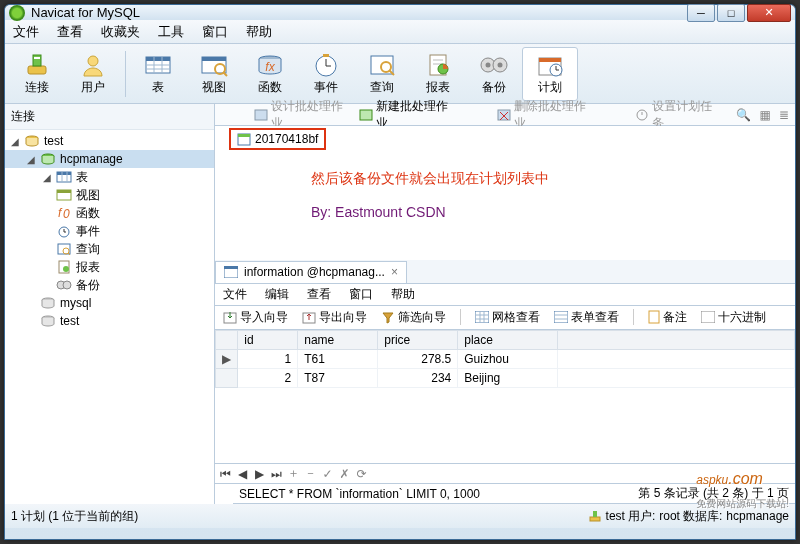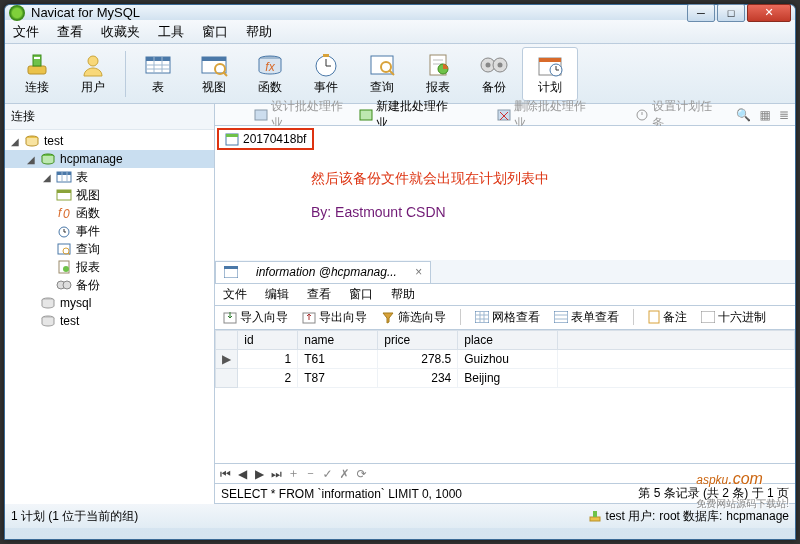--- a/index.html
+++ b/index.html
@@ -26,39 +26,39 @@
 .tn { display: flex; align-items: center; gap: 4px; height: 18px; padding-left: 6px; }
 .tn .tw { width: 9px; color: #555; font-size: 10px; }
 .tn .ti { width: 16px; height: 14px; display: inline-flex; align-items: center; justify-content: center; }
 .tn.sel { background: #c9def0; }
 .main { flex: 1; display: flex; flex-direction: column; position: relative; }
 .subtool { height: 22px; display: flex; align-items: center; gap: 8px; padding: 0 6px; border-bottom: 1px solid #bcd; background: #f9fbfd; }
 .subtool .sbt { display: flex; align-items: center; gap: 3px; color: #000000; }
 .subtool .sbt.dim { color: #999; margin-left: 33px; }
 .subi { width: 14px; height: 14px; display: inline-block; }
 .canvas { flex: 1; background: #fff; position: relative; }
-.plan-item { position: absolute; top: 2px; left: 2px; border: 2px solid #d31; padding: 2px 6px; display: flex; align-items: center; gap: 4px; }
+.plan-item { position: absolute; top: 2px; left: 14px; border: 2px solid #d31; padding: 2px 6px; display: flex; align-items: center; gap: 4px; }
 .anno { position: absolute; top: 44px; left: 96px; color: #d31; font-size: 14px; }
 .anno2 { position: absolute; top: 78px; left: 96px; color: #701a75; font-size: 14px; }
 .tabstrip { height: 24px; display: flex; align-items: flex-end; border-bottom: 1px solid #bcd; background: #f2f6fa; }
-.tab { height: 22px; display: flex; align-items: center; gap: 18px; padding: 0 8px; background: #fff; border: 1px solid #bcd; border-bottom: none; font-size: 12px; font-style: italic; }
+.tab { height: 22px; display: flex; align-items: center; gap: 6px; padding: 0 8px; background: #fff; border: 1px solid #bcd; border-bottom: none; font-size: 12px; }
 .tab .x { color: #777; }
 .submenu { height: 22px; display: flex; align-items: center; gap: 18px; padding: 2px 8px; border-bottom: 1px solid #bcd; }
 .subtb { height: 24px; display: flex; align-items: center; gap: 14px; padding: 2px 8px; border-bottom: 1px solid #bcd; }
 .subtb .bt { display: flex; align-items: center; gap: 3px; }
 .grid-wrap { flex: 1; overflow: hidden; border-bottom: 1px solid #bcd; }
 table.grid { border-collapse: collapse; width: 100%; background: #fff; }
 table.grid th { background: #f1f4f7; border: 1px solid #d8e0e8; padding: 2px 6px; text-align: left; font-weight: normal; height: 18px; }
 table.grid th.trail { border-left: none; }
 table.grid td { border: 1px solid #eef2f6; padding: 2px 6px; height: 18px; }
 table.grid td.rh { background: #f1f4f7; border: 1px solid #d8e0e8; width: 14px; text-align: center; color: #555; }
 table.grid td.num { text-align: right; }
 .navbar { height: 20px; display: flex; align-items: center; gap: 4px; padding: 0 4px; border-bottom: 1px solid #bcd; color: #444; }
 .navbar span { width: 13px; text-align: center; }
-.sqlbar { height: 20px; display: flex; align-items: center; padding: 0 6px; border-bottom: 1px solid #bcd; justify-content: space-between; }
+.sqlbar { height: 20px; display: flex; align-items: center; padding: 0 6px; border-bottom: 1px solid #bcd; justify-content: space-between; margin-left: 18px; }
 .status { height: 24px; display: flex; align-items: center; padding: 0 6px; background: linear-gradient(#f2f6fa,#e1ecf4); gap: 3px; justify-content: space-between; }
 .status .sec { display: flex; align-items: center; gap: 4px; }
 .status .sp { flex: 1; }
 .wm { position: absolute; right: 6px; bottom: 28px; font-family: Arial Black, sans-serif; font-size: 26px; font-style: italic; color: #c61; text-shadow: 1px 1px 0 #fff; pointer-events: none; }
 .wm small { display: block; font-size: 10px; color: #888; font-style: normal; text-align: right; margin-top: 6px; }
 svg { display: block; }
 </style>
 </head>
 <body>
 

